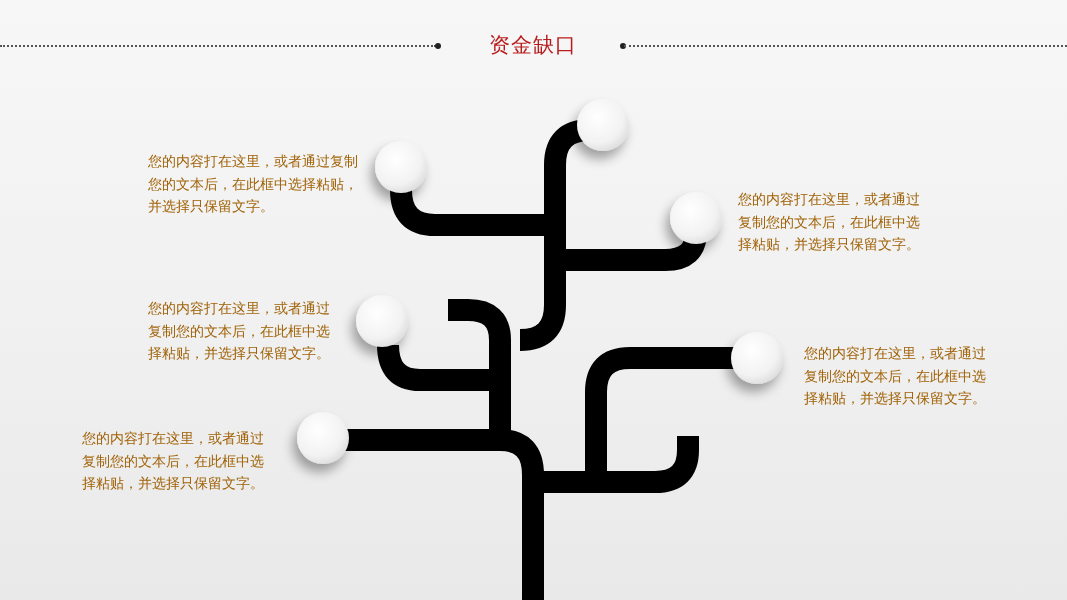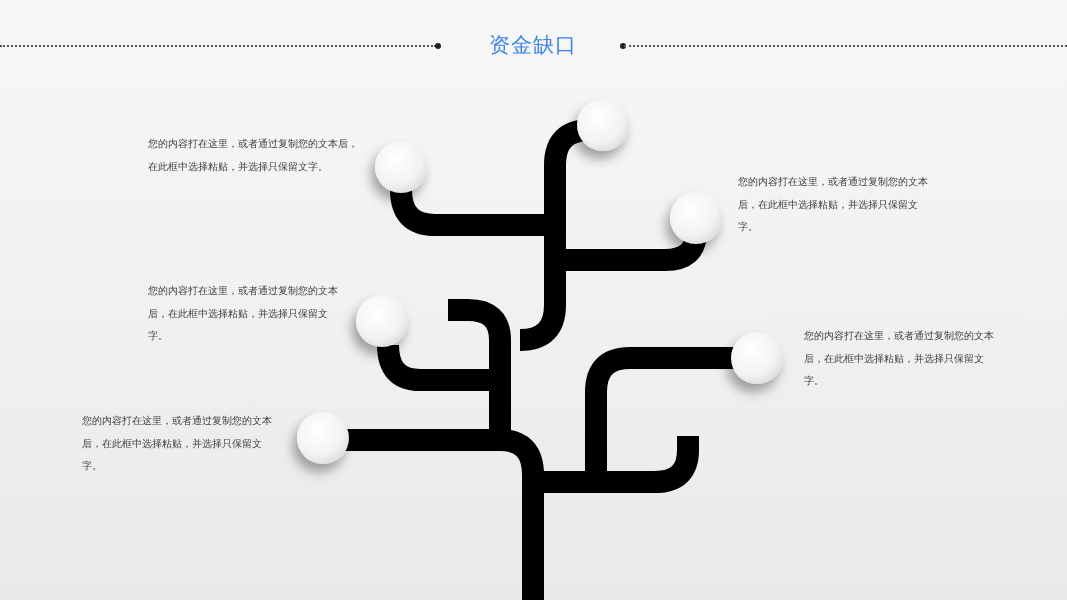--- a/index.html
+++ b/index.html
@@ -15,26 +15,27 @@
   }
   .dots-right {
     position: absolute; left: 624px; top: 15px; width: 443px; height: 0;
     border-top: 2px dotted #555;
   }
   .dot { position: absolute; width: 6px; height: 6px; border-radius: 50%; background: #222; top: 13px; }
   .dot.l { left: 435px; }
   .dot.r { left: 620px; }
   .title {
     position: absolute; left: 460px; top: 0; width: 146px; text-align: center;
-    font-size: 21px; color: #3b82f6; line-height: 30px; letter-spacing: 1px;
+    font-size: 21px; color: #b91c1c; line-height: 30px; letter-spacing: 1px;
   }
   .tree { position: absolute; left: 0; top: 0; }
   .note {
-    position: absolute; font-size: 10px; line-height: 22.5px; color: #404040;
+    position: absolute; font-size: 14px; line-height: 22.5px; color: #a16207;
     word-break: break-all;
+    margin-top: 17px;
   }
   .n1 { left: 148px; top: 133px; width: 212px; }
   .n2 { left: 738px; top: 171px; width: 192px; }
   .n3 { left: 148px; top: 280px; width: 192px; }
   .n4 { left: 804px; top: 325px; width: 192px; }
   .n5 { left: 82px; top: 410px; width: 192px; }
 </style>
 </head>
 <body>
 

